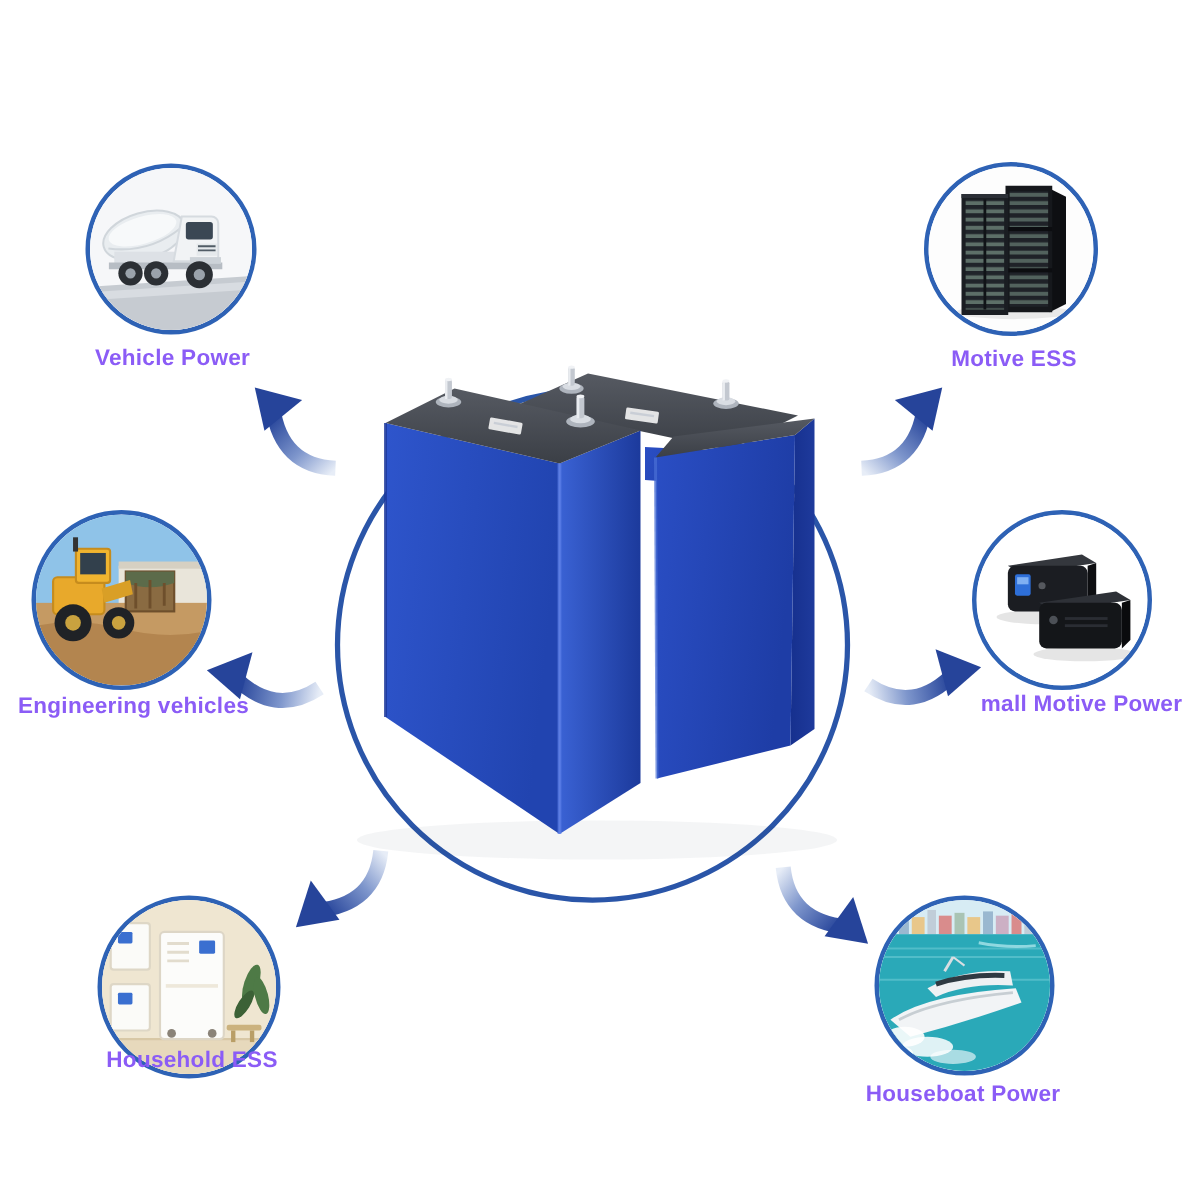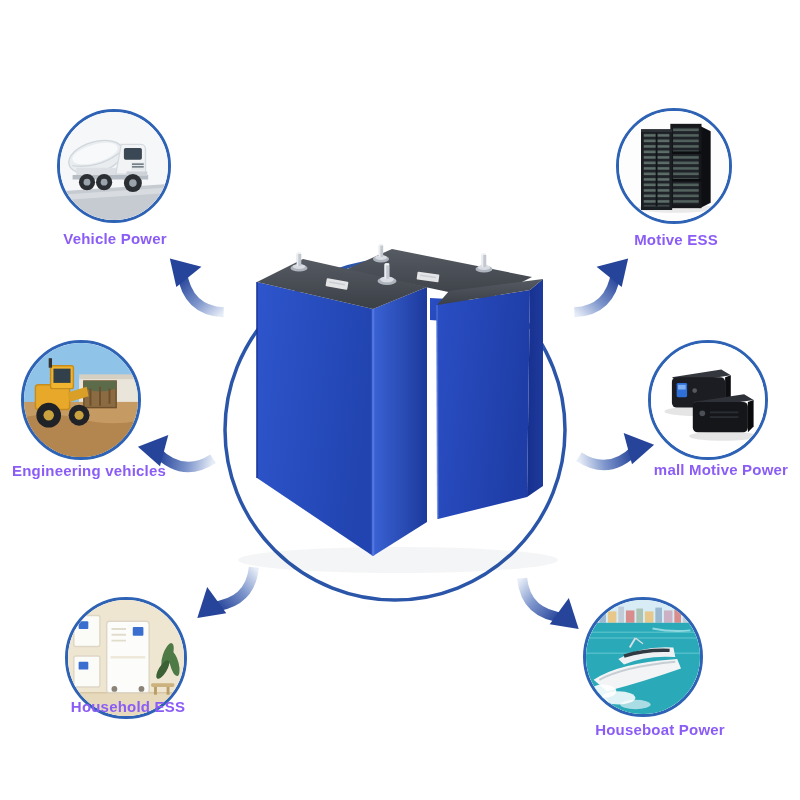--- a/index.html
+++ b/index.html
@@ -24,21 +24,21 @@
   .c-telecom   {left:616px; top:108px; width:116px;height:116px;}
   .c-engineer  {left:21px;  top:340px; width:120px;height:120px;}
   .c-motive    {left:648px; top:340px; width:120px;height:120px;}
   .c-household {left:65px;  top:597px; width:122px;height:122px;}
   .c-houseboat {left:583px; top:597px; width:120px;height:120px;}
   .l-vehicle   {left:5px;   top:230px;}
   .l-telecom   {left:566px; top:231px;}
   .l-engineer  {left:-21px; top:462px;}
   .l-motive    {left:611px; top:461px;}
   .l-household {left:18px;  top:698px;}
-  .l-houseboat {left:550px; top:721px;}
+  .l-houseboat {left:532px; top:721px;}
 </style>
 </head>
 <body>
 
 <div class="stage">
 
   <svg class="overlay-svg" viewBox="0 0 800 800">
     <defs>
       <linearGradient id="tailGrad" gradientUnits="userSpaceOnUse" x1="20" y1="6" x2="74" y2="10">
         <stop offset="0" stop-color="#26449a"></stop>

